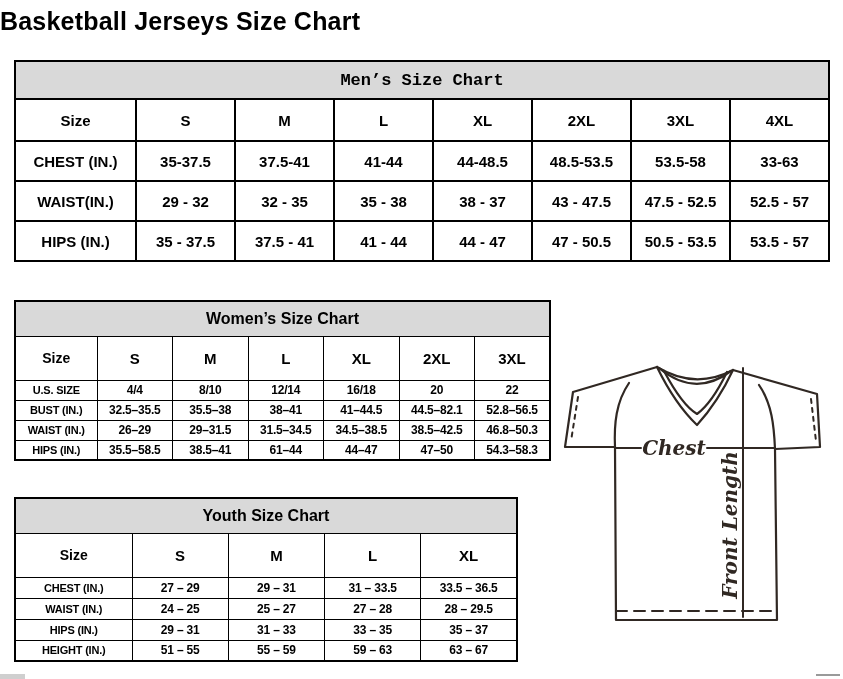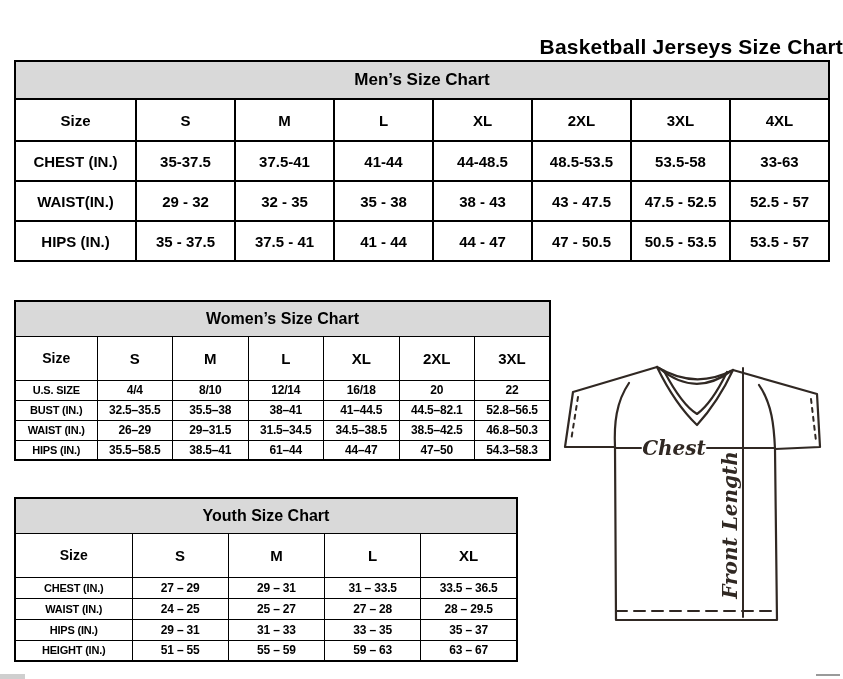--- a/index.html
+++ b/index.html
@@ -7,37 +7,36 @@
   body {
     width: 843px; height: 679px;
     position: relative;
     background: #ffffff;
     font-family: "Liberation Sans", sans-serif;
     color: #000;
     overflow: hidden;
   }
   .page-title {
     position: absolute; top: 7px; left: 0; width: 100%;
-    text-align: right;
-    font-size: 21px; font-weight: bold;
+    text-align: left;
+    font-size: 25px; font-weight: bold;
     letter-spacing: 0.2px;
-    margin-top: 28px;
   }
   table {
     border-collapse: collapse;
     table-layout: fixed;
     position: absolute;
     background: #fff;
   }
   td { text-align: center; vertical-align: middle; font-weight: bold; padding: 0; }
 
   
   .mens { left: 14px; top: 60px; width: 816px; border: 2px solid #000; }
   .mens td { border: 2px solid #000; }
-  .mens .band-cell { height: 38px; font-size: 17px; }
+  .mens .band-cell { height: 38px; font-size: 17px; font-family: Liberation Mono, monospace; }
   .mens .colhead td { height: 42px; font-size: 15px; }
   .mens .body-row td { height: 40px; font-size: 15px; }
 
   
   .sub { border: 2px solid #000; }
   .sub td { border: 1px solid #000; }
   .sub .band-cell { height: 35px; font-size: 16px; }
   .sub .colhead td { height: 44px; font-size: 15px; }
   .sub .colhead td:first-child { font-size: 14px; }
   .sub .body-row td { font-size: 12px; letter-spacing: -0.2px; }
@@ -102,21 +101,21 @@
     <td>44-48.5</td>
     <td>48.5-53.5</td>
     <td>53.5-58</td>
     <td>33-63</td>
   </tr>
   <tr class="body-row">
     <td>WAIST(IN.)</td>
     <td>29 - 32</td>
     <td>32 - 35</td>
     <td>35 - 38</td>
-    <td>38 - 43</td>
+    <td>38 - 37</td>
     <td>43 - 47.5</td>
     <td>47.5 - 52.5</td>
     <td>52.5 - 57</td>
   </tr>
   <tr class="body-row">
     <td>HIPS (IN.)</td>
     <td>35 - 37.5</td>
     <td>37.5 - 41</td>
     <td>41 - 44</td>
     <td>44 - 47</td>

